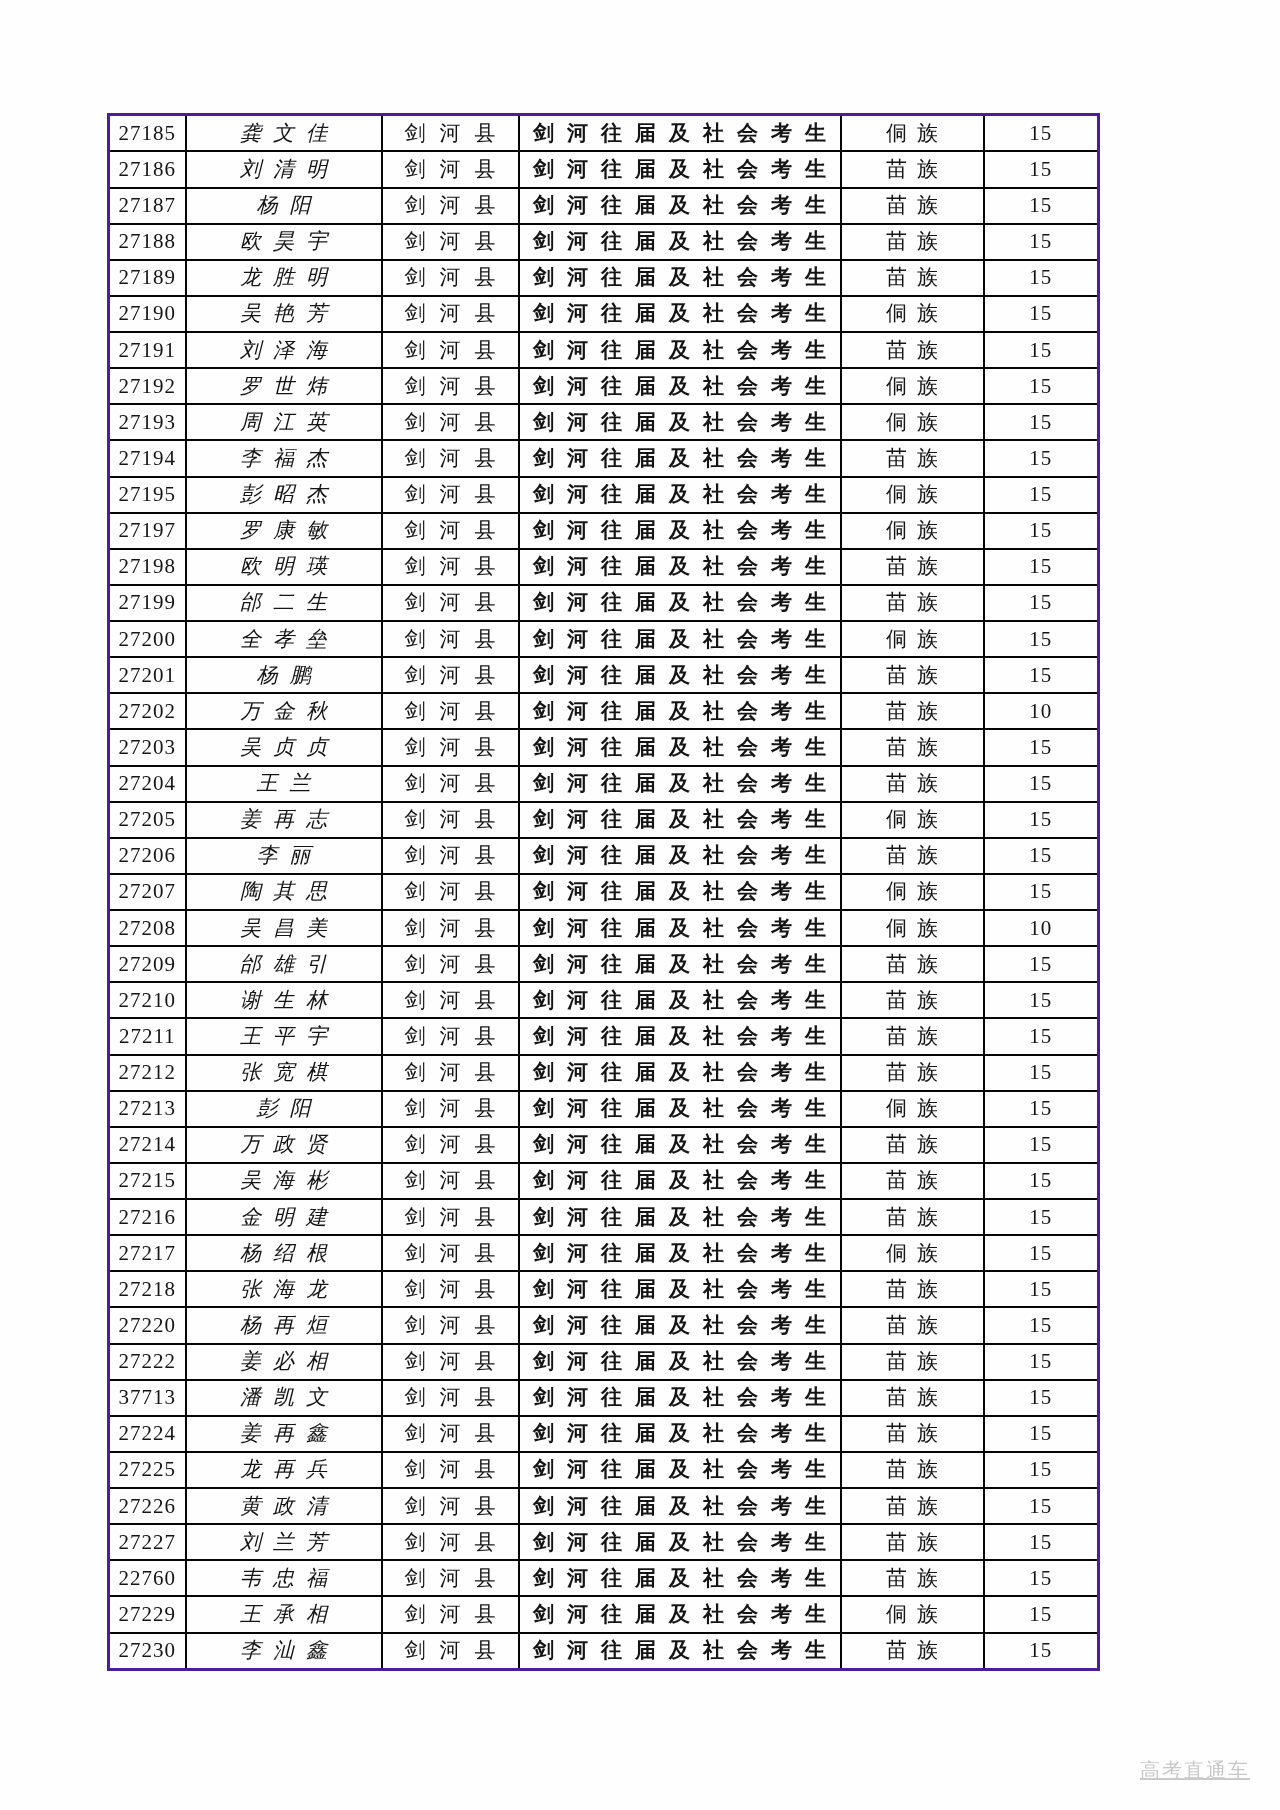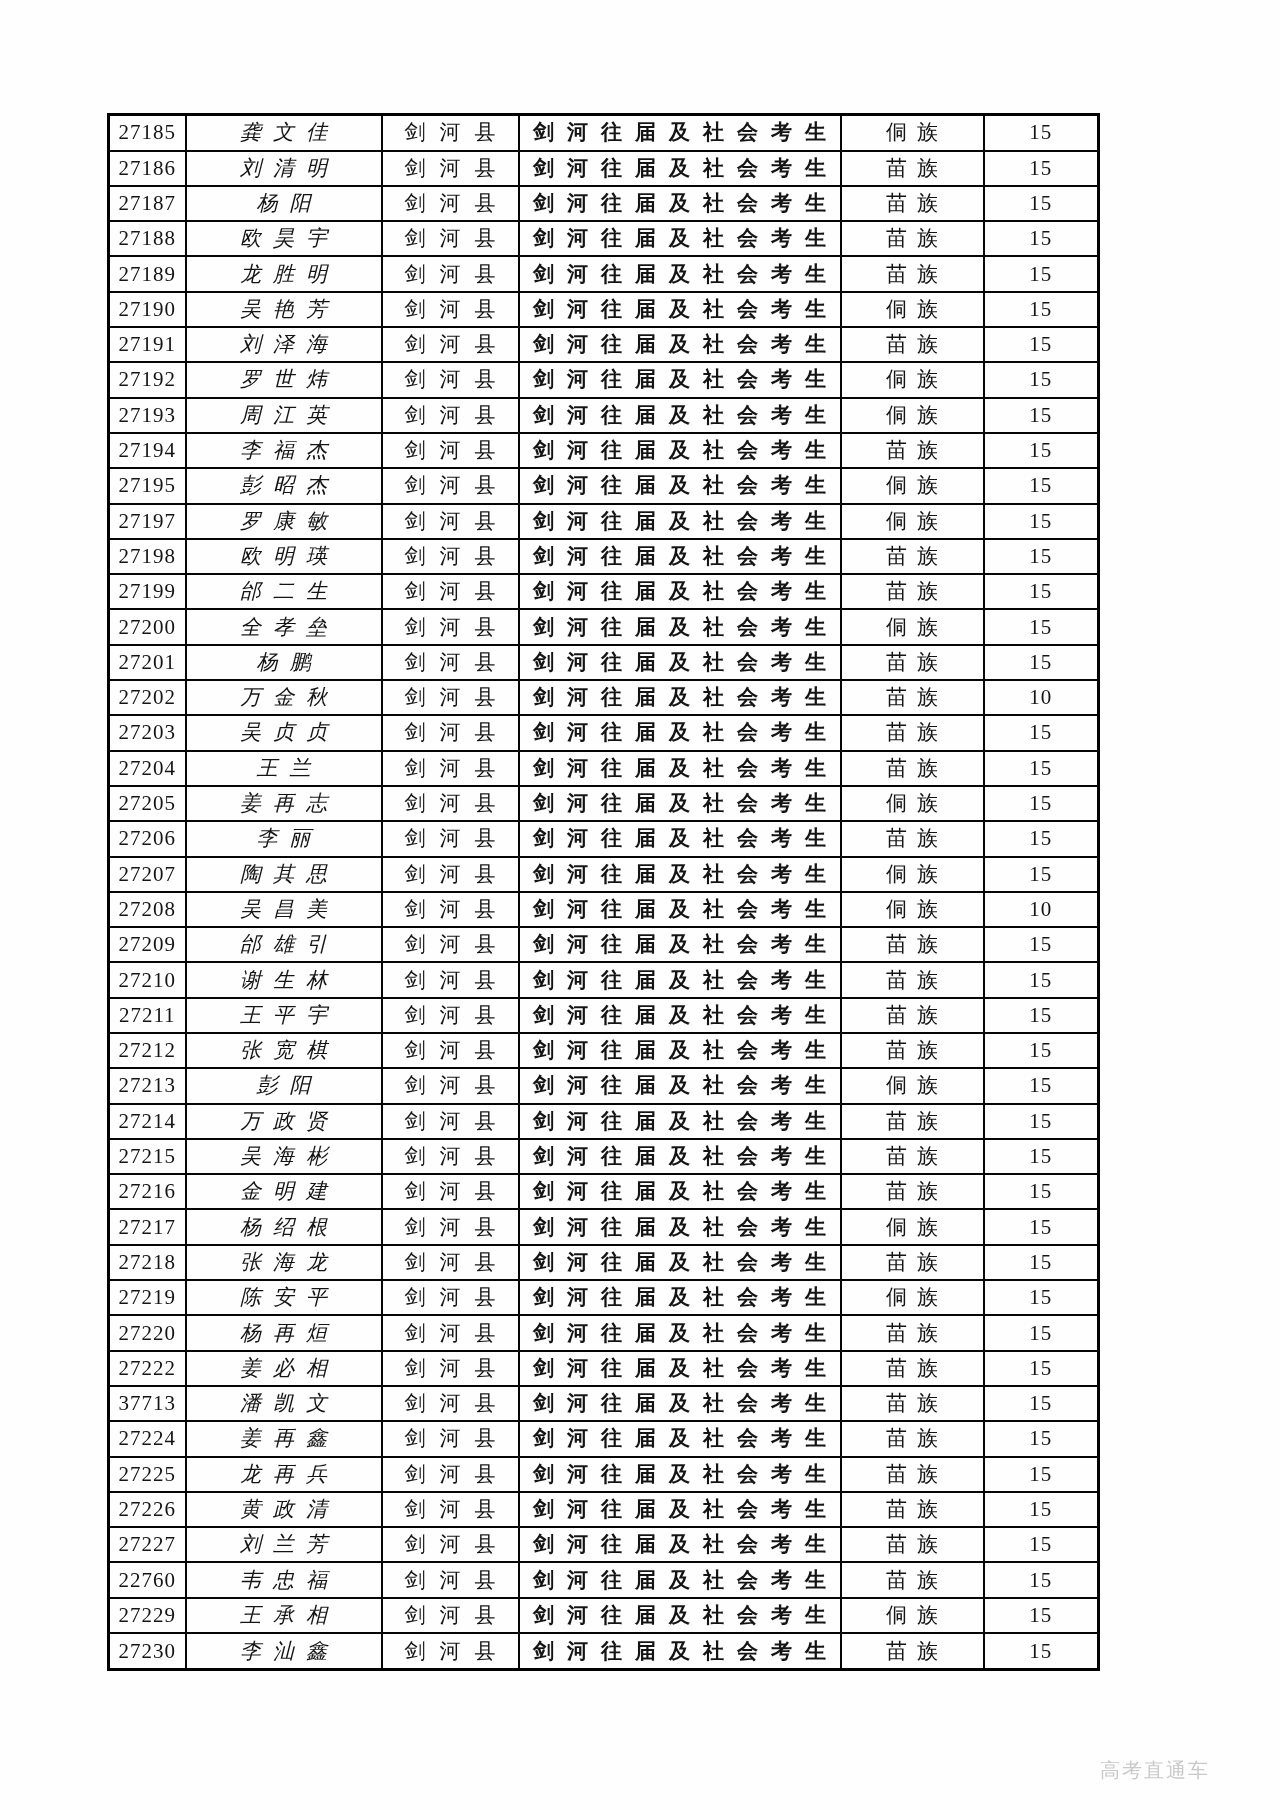--- a/index.html
+++ b/index.html
@@ -17,47 +17,48 @@
     color: #141414;
   }
   table.roster {
     position: absolute;
     left: 107px;
     top: 113px;
     width: 990px;
     height: 1558px;
     border-collapse: collapse;
     table-layout: fixed;
-    border: 3px solid #000000;
+    border: 3px solid #4c1d95;
   }
   table.roster td {
     border: 2px solid #050505;
     text-align: center;
     vertical-align: middle;
     font-size: 21px;
     line-height: 1;
     padding: 0;
     overflow: hidden;
     white-space: nowrap;
   }
   
   td.c0 { letter-spacing: 1px; }                         
   td.c1 { letter-spacing: 12px; text-indent: 12px; font-style: italic; }     
   td.c2 { letter-spacing: 14px; text-indent: 14px; }     
   td.c3 { letter-spacing: 13px; text-indent: 13px; font-weight: bold; }     
   td.c4 { letter-spacing: 10px; text-indent: 10px; }     
   td.c5 { letter-spacing: 1px; }                         
   .watermark {
     position: absolute;
-    left: 1100px;
+    left: 1140px;
     top: 1757px;
     font-family: "Liberation Sans", "DejaVu Sans", sans-serif;
     font-size: 20px;
     letter-spacing: 2px;
     color: #c9c9c9;
+    text-decoration: underline;
   }
 </style>
 </head>
 <body>
 
 <div class="page">
   <table class="roster">
     <colgroup>
       <col style="width:77px">
       <col style="width:196px">
@@ -325,28 +326,20 @@
         </tr>
         <tr>
           <td class="c0">27218</td>
           <td class="c1">张海龙</td>
           <td class="c2">剑河县</td>
           <td class="c3">剑河往届及社会考生</td>
           <td class="c4">苗族</td>
           <td class="c5">15</td>
         </tr>
         <tr>
-          <td class="c0">27219</td>
-          <td class="c1">陈安平</td>
-          <td class="c2">剑河县</td>
-          <td class="c3">剑河往届及社会考生</td>
-          <td class="c4">侗族</td>
-          <td class="c5">15</td>
-        </tr>
-        <tr>
           <td class="c0">27220</td>
           <td class="c1">杨再烜</td>
           <td class="c2">剑河县</td>
           <td class="c3">剑河往届及社会考生</td>
           <td class="c4">苗族</td>
           <td class="c5">15</td>
         </tr>
         <tr>
           <td class="c0">27222</td>
           <td class="c1">姜必相</td>

